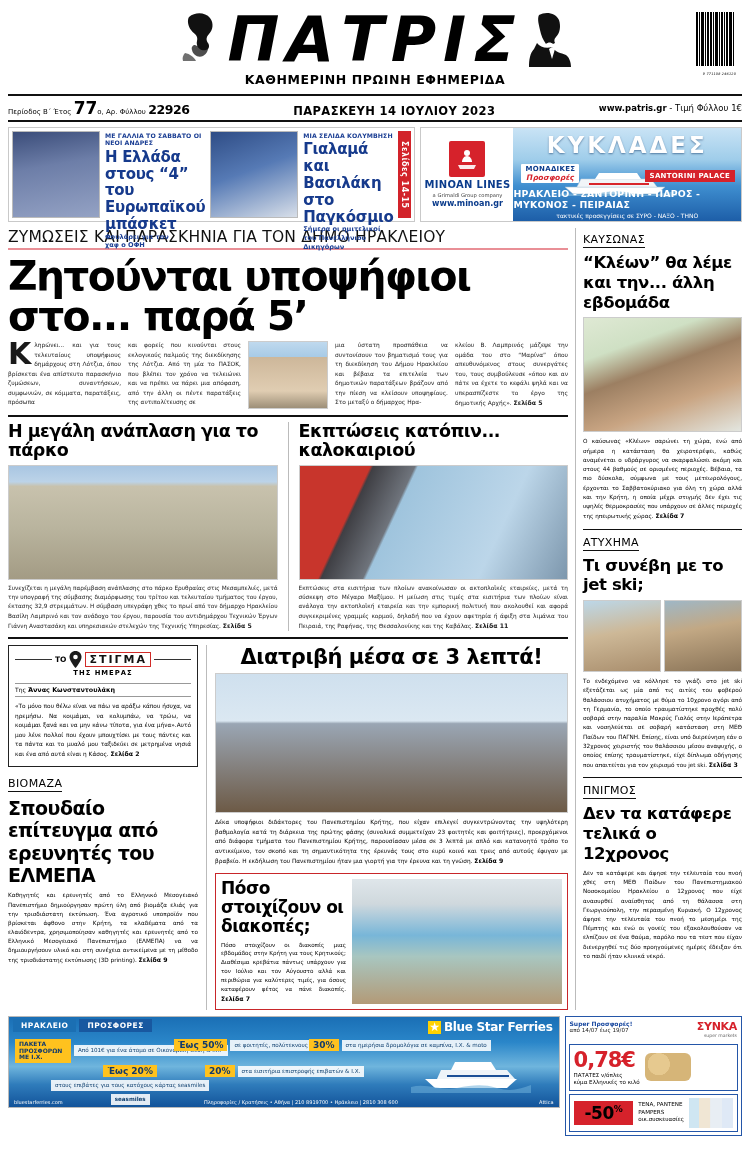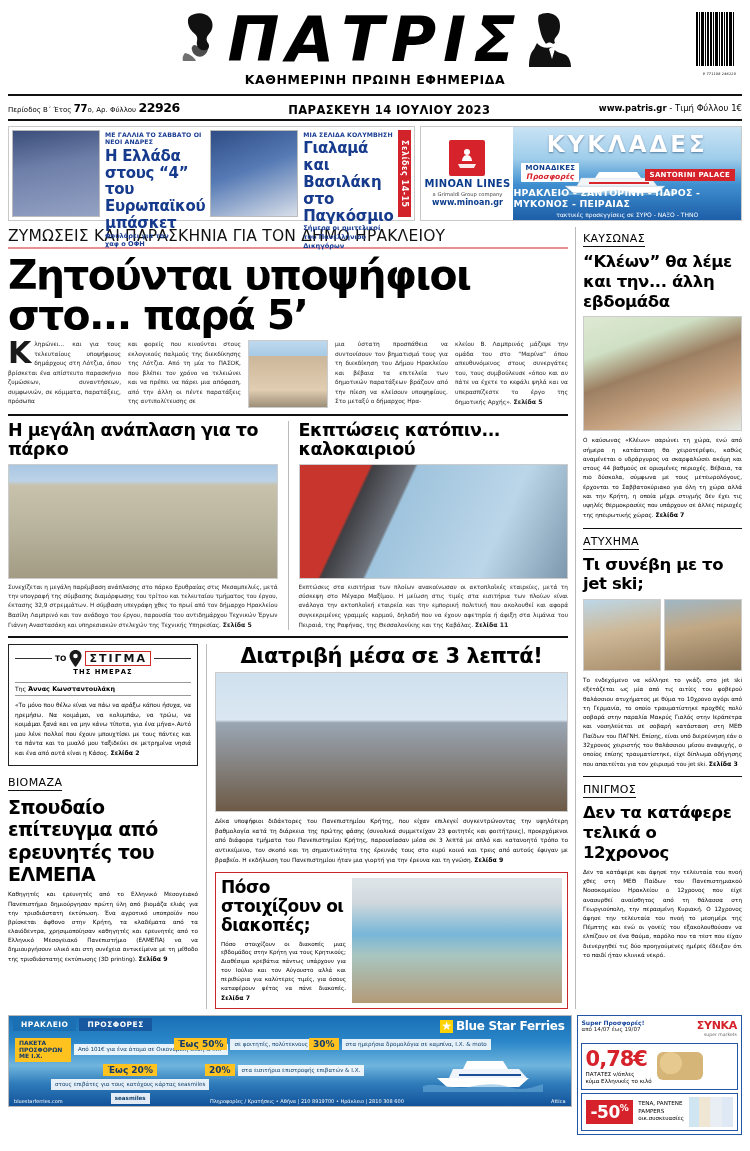--- a/index.html
+++ b/index.html
@@ -33,21 +33,21 @@
   .barcode i { display:block; background:#000; height:54px; }
   .barcode .lbl { position:absolute; bottom:-2px; right:0; font-size:3.4px; letter-spacing:0.2px; }
 
   .mast-rule { border-top: 2px solid #111; margin: 2px 8px 0 8px; }
   .mast-info {
     display:flex; align-items:center; justify-content:space-between;
     padding: 2px 8px 2px 8px; font-size: 8px;
   }
   .mast-info .mid { font-weight:700; font-size:11.5px; letter-spacing:0.4px; }
   .mast-info .left { font-size:7px; }
-  .mast-info .left b { font-size:10px; }
+  .mast-info .left b { font-size:17px; }
   .mast-info .left .num { font-size:12.5px; font-weight:700; letter-spacing:-0.4px; }
   .mast-info .right { font-size:8.5px; }
   .mast-info .right b { font-weight:700; }
   .mast-rule2 { border-top: 2px solid #111; margin: 0 8px 0 8px; }
 
   
   .promo-strip { display:flex; gap:5px; padding: 5px 8px 0 8px; height: 100px; }
   .promo-sports {
     flex: 0 0 368px; border:1px solid #c9c9c9; position:relative; display:flex;
     background:#fff; padding:3px; gap:3px;
@@ -186,21 +186,21 @@
   .synka-dates { font-size:5.6px; color:#222; }
   .synka-logo { text-align:right; }
   .synka-logo .nm { font-size:11px; font-weight:700; color:#d6222b; letter-spacing:-0.3px; }
   .synka-logo .sb { font-size:4.6px; color:#666; }
   .synka-price { border:1px solid #2456a8; margin:3px 3px; padding:3px 4px; display:flex; align-items:center; gap:5px; }
   .synka-price .big { font-size:21px; font-weight:700; color:#d6222b; letter-spacing:-1px; }
   .synka-price .cap { font-size:5.6px; line-height:1.3; }
   .synka-pot { width:46px; height:28px; background:
     radial-gradient(circle at 30% 40%, #e6c98f 0 30%, #d6b578 31% 100%); border-radius:6px; }
   .synka-bot { border:1px solid #2456a8; margin:0 3px 3px 3px; padding:3px 4px; display:flex; gap:5px; align-items:center; }
-  .synka-50 { background:#d6222b; color:#ffffff; font-weight:700; font-size:17px; padding:2px 5px; letter-spacing:-0.5px; }
+  .synka-50 { background:#d6222b; color:#000000; font-weight:700; font-size:17px; padding:2px 11px; letter-spacing:-0.5px; }
   .synka-50 sup { font-size:9px; }
   .synka-items { font-size:5.6px; line-height:1.35; flex:1; }
   .synka-prods { width:44px; height:30px; background:
      linear-gradient(90deg,#cfe6f2 0 22%,#f0e6d4 23% 48%,#e8eef4 49% 74%,#dfe9f6 75% 100%); }
 </style>
 </head>
 <body>
 
 <div class="page">
 

